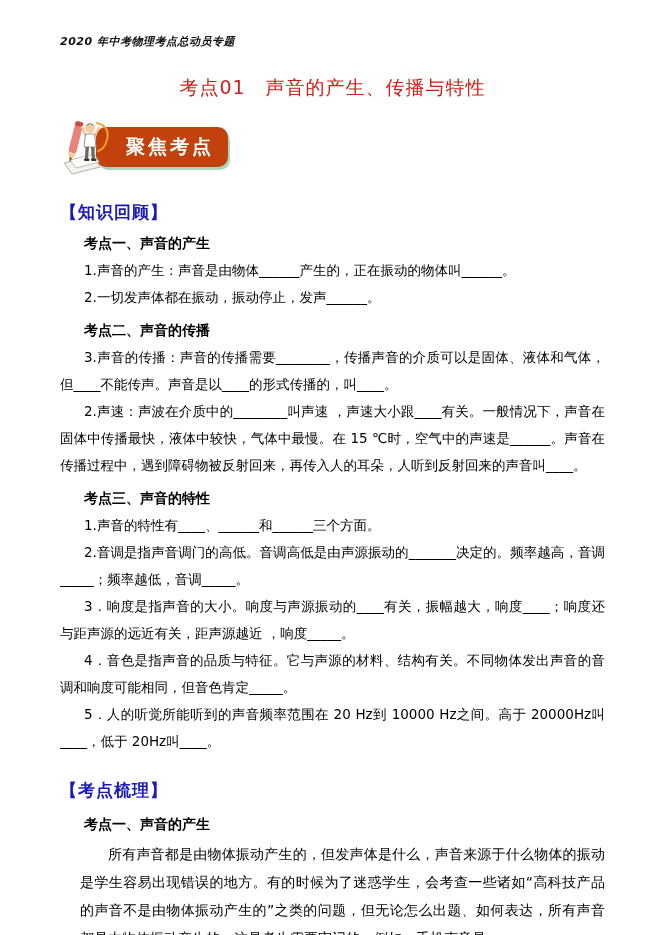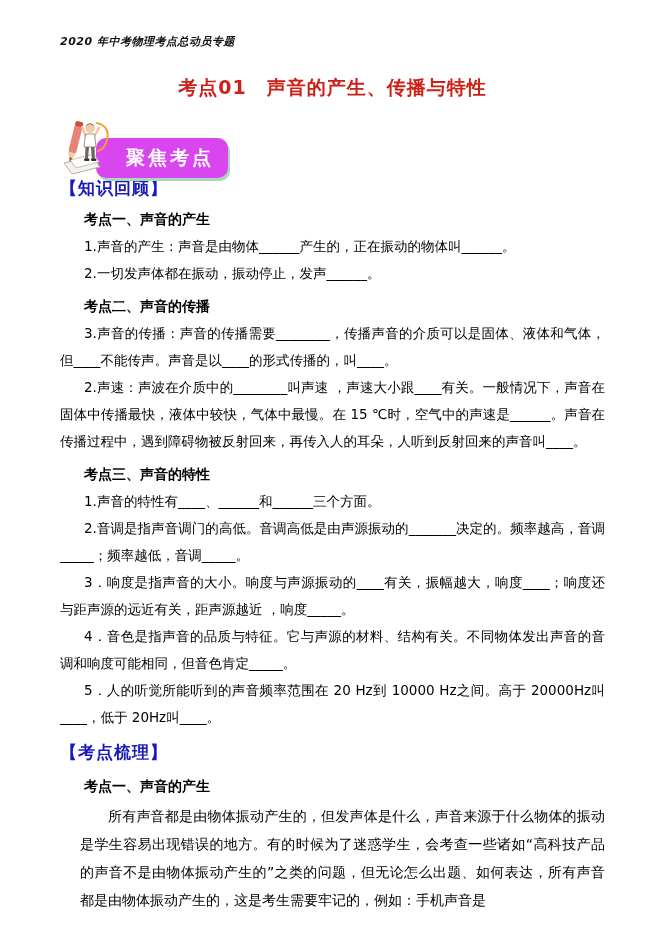--- a/index.html
+++ b/index.html
@@ -18,55 +18,55 @@
     font-style: italic;
     color: #111;
     letter-spacing: 0.5px;
   }
 
   .page-title {
     margin-top: 26px;
     text-align: center;
     color: #cc2018;
     font-size: 19px;
-    font-weight: bold;
+    font-weight: normal;
     letter-spacing: 1px;
   }
 
   .badge-row {
     position: relative;
     margin-top: 14px;
     height: 62px;
     width: 200px;
   }
   .badge-pill {
     position: absolute;
-    left: 36px; top: 23px;
+    left: 36px; top: 12px;
     height: 40px;
-    background: #d946ef;
+    background: #c2410c;
     border-radius: 10px;
     box-shadow: 2px 3px 0 #aad6bd;
     color: #ffffff;
     font-size: 19px;
     font-weight: bold;
     letter-spacing: 3px;
     display: flex;
     align-items: center;
     padding: 0 14px 0 30px;
     white-space: nowrap;
   }
   .badge-character {
     position: absolute;
     left: 0; top: 0;
     width: 62px; height: 62px;
     z-index: 2;
   }
 
   .section-heading {
-    margin-top: 0;
+    margin-top: 24px;
     color: #1a1ab8;
     font-size: 17px;
     font-weight: bold;
     letter-spacing: 1px;
   }
   .section-heading.kai { }
 
   .group-heading {
     font-size: 14px;
     font-weight: bold;

